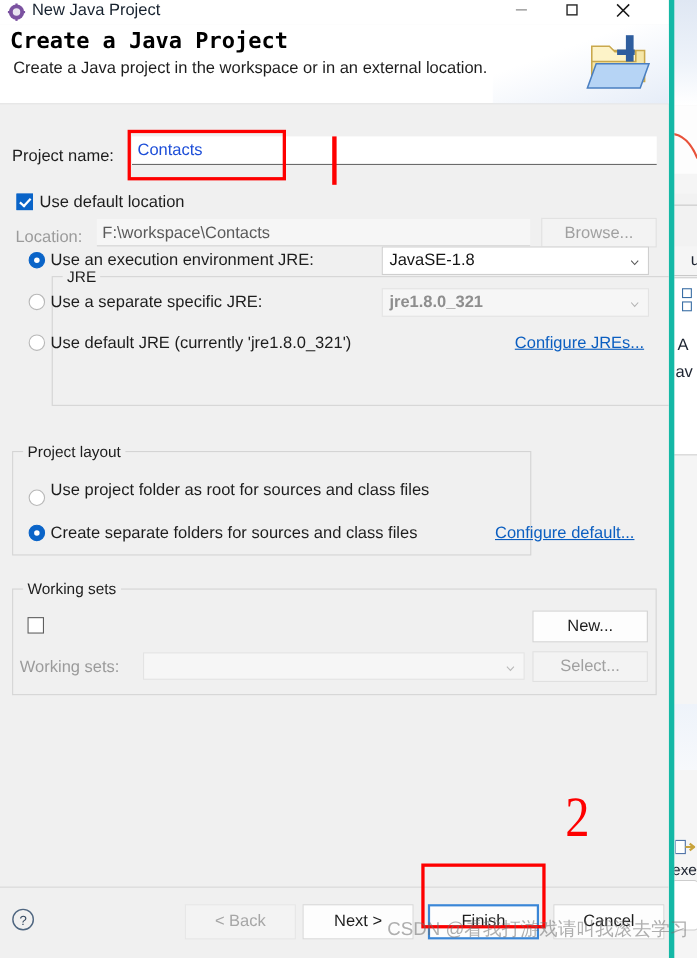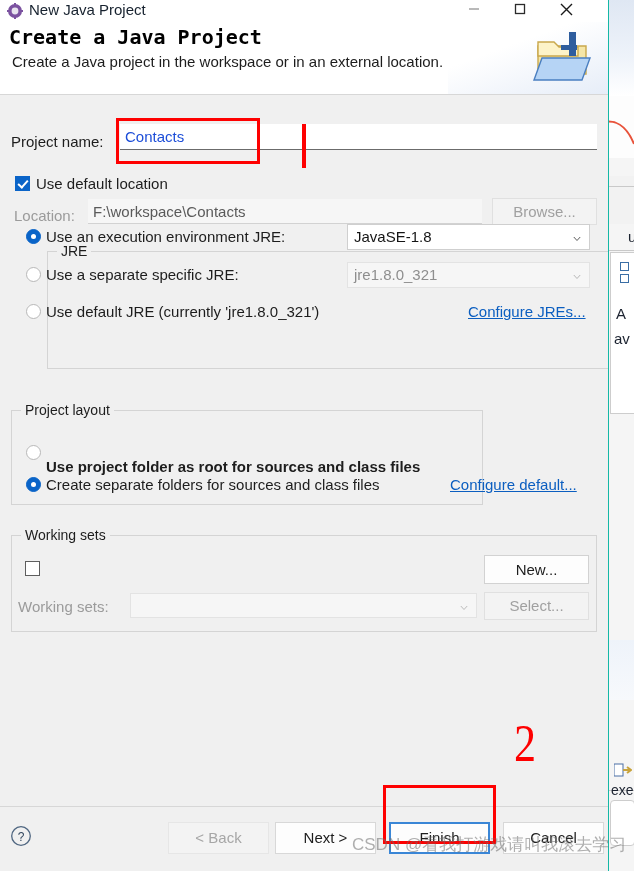--- a/index.html
+++ b/index.html
@@ -76,21 +76,21 @@
     background: #ffffff;
   }
 
   
   .dialog {
     position: absolute;
     left: 0; top: 0;
     width: 608px;
     height: 871px;
     background: #f0f0f0;
-    border-right: 1px solid #14b8a6;
+    border-right: 5px solid #14b8a6;
     overflow: hidden;
   }
 
   
   .titlebar {
     position: absolute;
     left: 0; top: -6px;
     width: 608px;
     height: 28px;
     background: #ffffff;
@@ -276,20 +276,21 @@
     color: #141414;
     line-height: 24px;
     padding-left: 6px;
     white-space: nowrap;
     overflow: hidden;
   }
   .combo.disabled {
     background: #f6f6f6;
     border-color: #e3e3e3;
     color: #8e8e8e;
+    font-weight: bold;
   }
   .combo .chev {
     position: absolute;
     right: 8px; top: 50%;
     margin-top: -2px;
     width: 8px; height: 8px;
   }
 
   .link {
     position: absolute;
@@ -484,21 +485,21 @@
       </div>
 
       <div class="rb disabled" style="left:26px; top:209px;"></div>
       <div class="row-label" style="left:46px; top:208px;">Use default JRE (currently 'jre1.8.0_321')</div>
       <div class="link" style="left:468px; top:208px;">Configure JREs...</div>
 
       <div class="group" style="left:11px; top:315px; width:472px; height:95px;">
         <div class="group-title">Project layout</div>
       </div>
       <div class="rb disabled" style="left:26px; top:350px;"></div>
-      <div class="row-label" style="left:46px; top:363px;font-weight:bold;">Use project folder as root for sources and class files</div>
+      <div class="row-label" style="left:46px; top:342px;">Use project folder as root for sources and class files</div>
       <div class="rb selected" style="left:26px; top:382px;"></div>
       <div class="row-label" style="left:46px; top:381px;">Create separate folders for sources and class files</div>
       <div class="link" style="left:450px; top:381px;">Configure default...</div>
 
       <div class="group" style="left:11px; top:440px; width:586px; height:97px;">
         <div class="group-title">Working sets</div>
       </div>
       <div class="cb" style="left:25px; top:466px;"></div>
       <div class="btn" style="left:484px; top:460px; width:105px; height:29px; line-height:27px;">New...</div>
 

